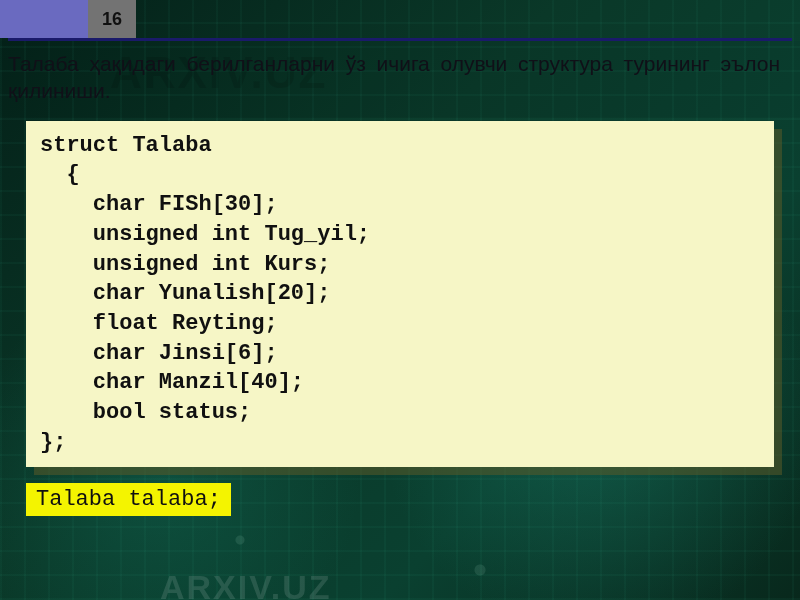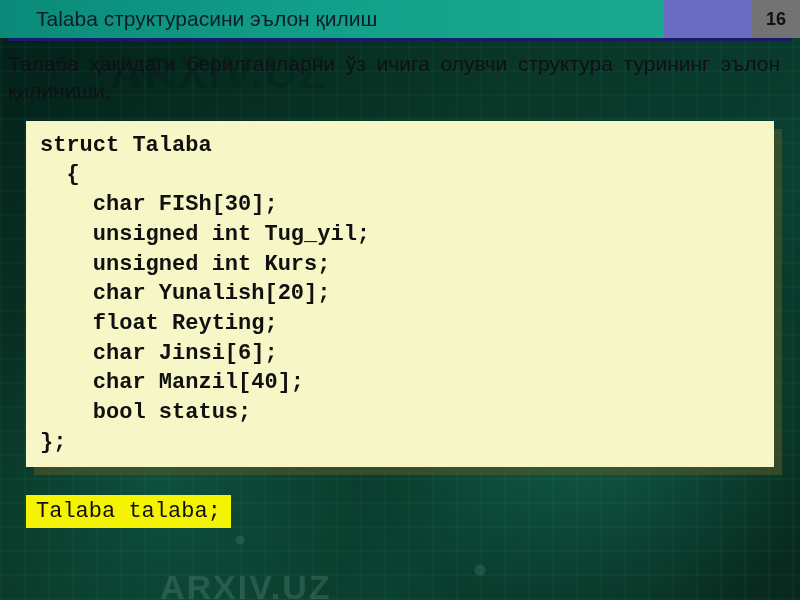--- a/index.html
+++ b/index.html
@@ -121,21 +121,21 @@
     font-family: "Courier New", monospace;
     font-size: 22px;
     font-weight: 700;
     color: #101010;
     line-height: 1.35;
     white-space: pre;
   }
 
   .decl-wrap {
     position: relative;
-    margin: 28px 0 0 26px;
+    margin: 16px 0 0 26px;
     display: inline-block;
   }
   .decl {
     background: #f4f400;
     font-family: "Courier New", monospace;
     font-size: 22px;
     font-weight: 400;
     color: #101010;
     padding: 4px 10px;
     white-space: pre;
@@ -147,21 +147,20 @@
 
 
 <div class="bg"></div>
 
 <div class="watermark wm1">ARXIV.UZ</div>
 <div class="watermark wm2">ARXIV.UZ</div>
 <div class="watermark wm3">ARXIV.UZ</div>
 <div class="watermark wm4">ARXIV.UZ</div>
 
 <div class="header">
-  <div class="header-title">Talaba структурасини эълон қилиш</div>
   <div class="header-spacer1"></div>
   <div class="header-badge">16</div>
 </div>
 <div class="header-rule"></div>
 
 <div class="subtitle">Талаба ҳақидаги берилганларни ўз ичига олувчи структура турининг эълон қилиниши.</div>
 
 <div class="code-wrap">
   <div class="code-shadow"></div>
   <div class="code-block">struct Talaba

